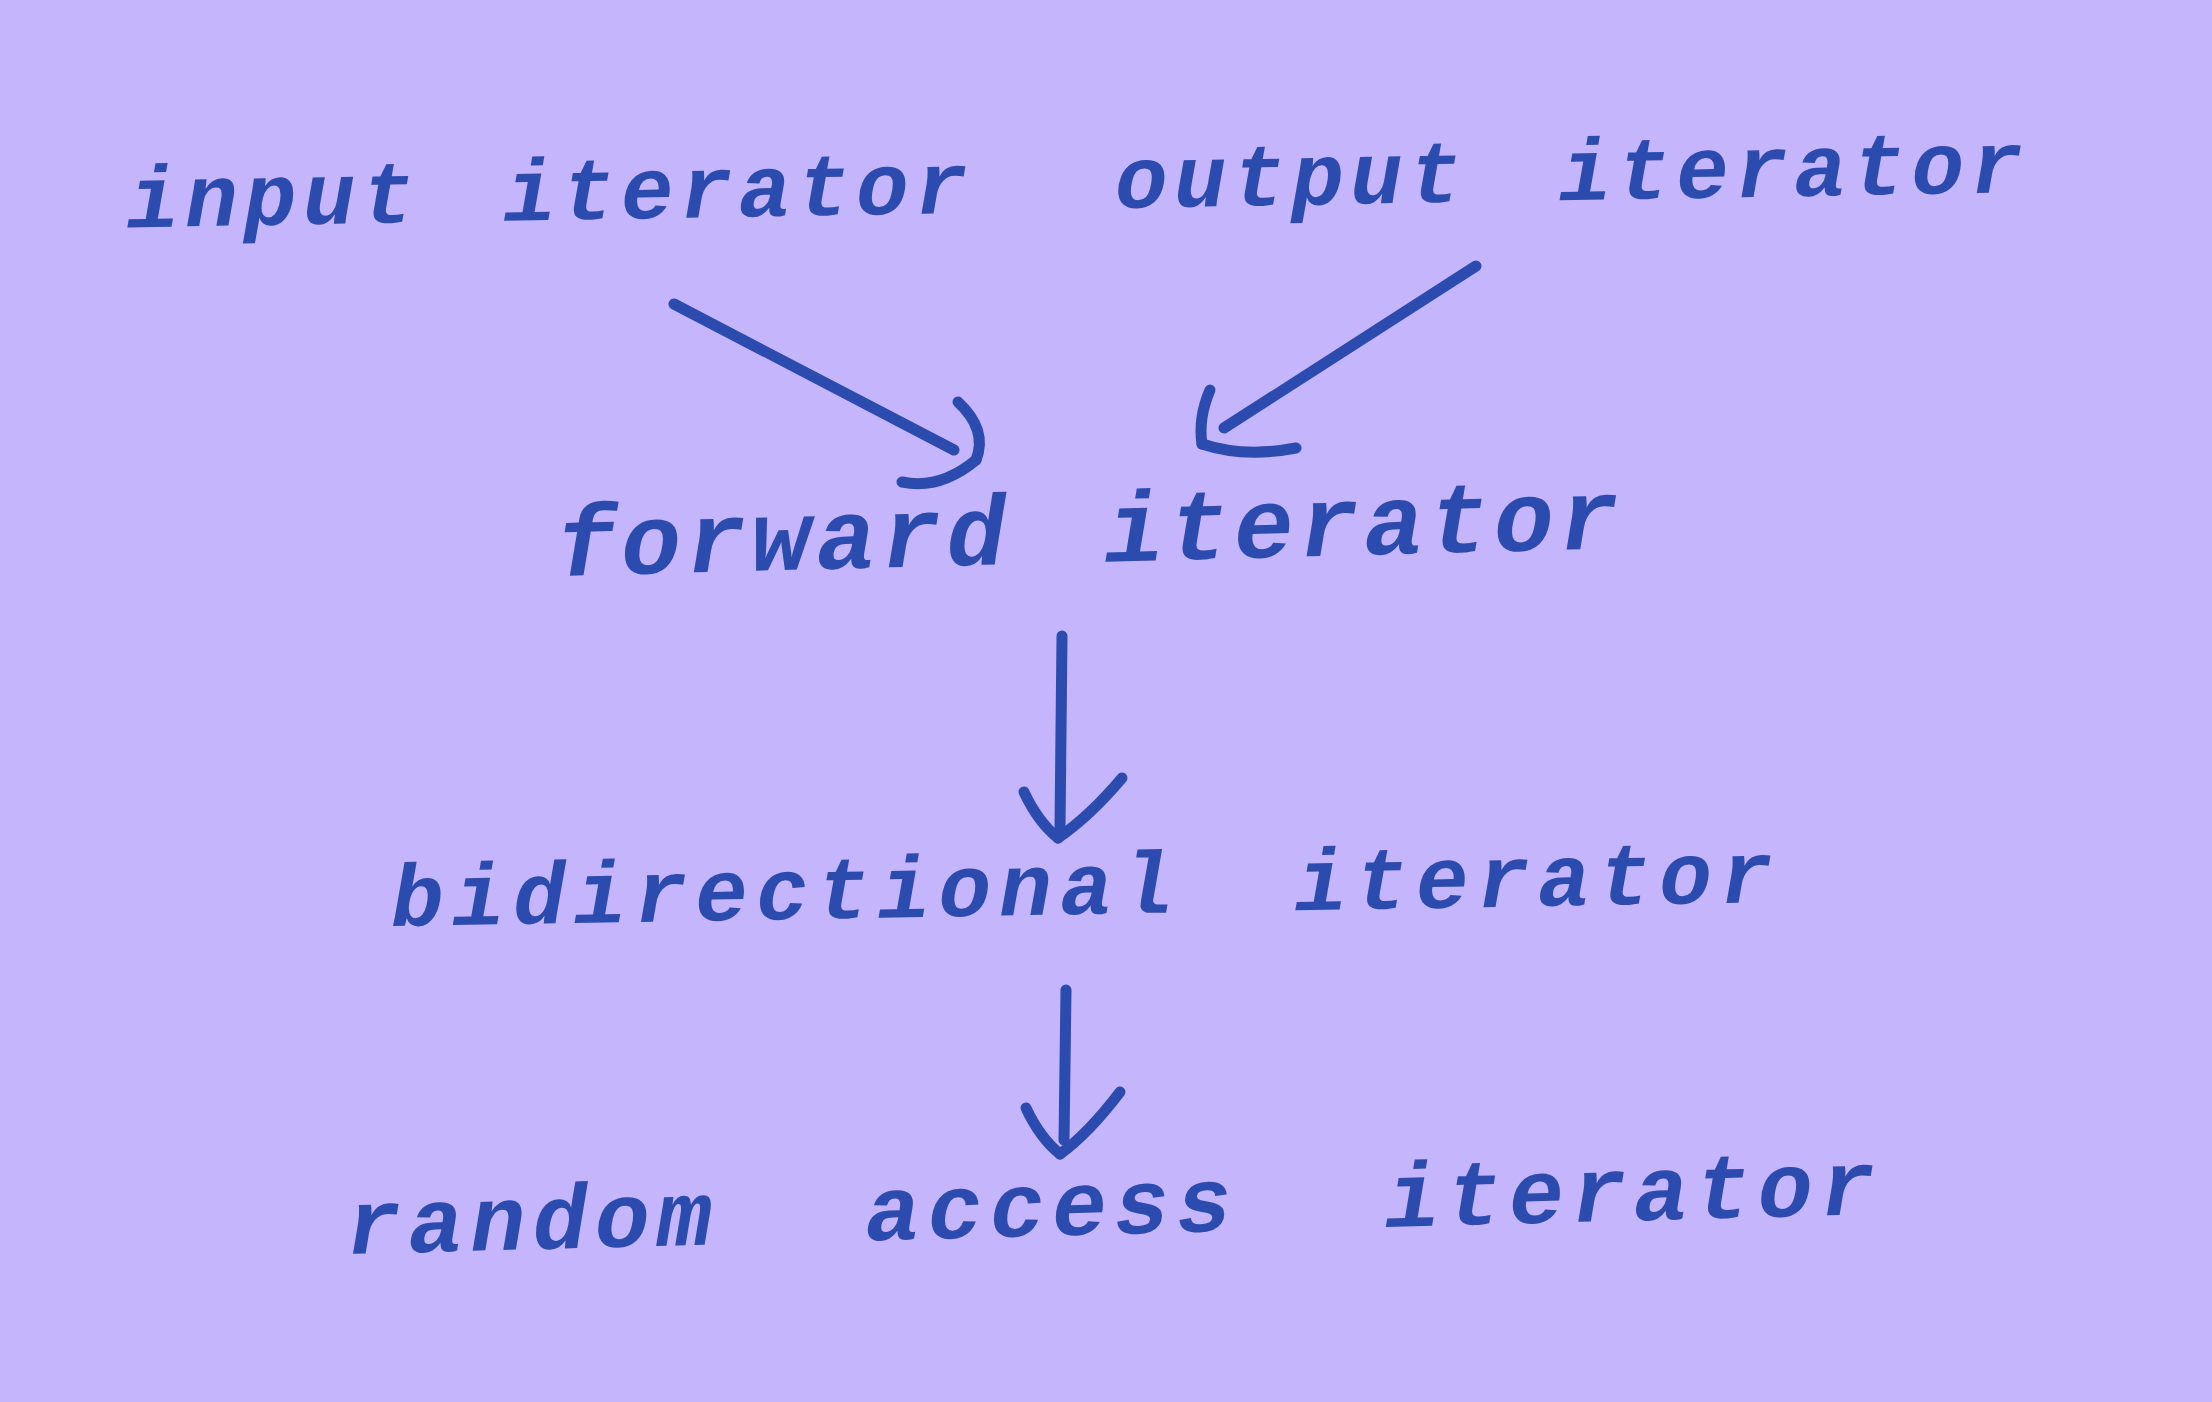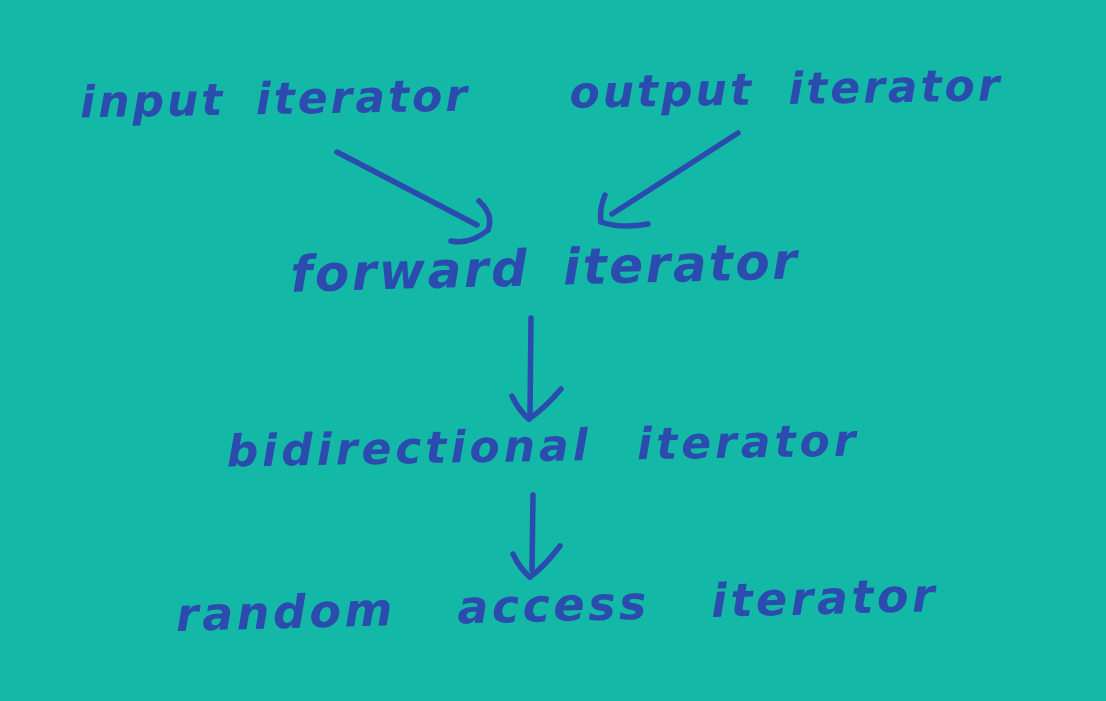--- a/index.html
+++ b/index.html
@@ -62,21 +62,21 @@
   }
   .n-random {
     left: 557px; top: 579px;
     font-size: 46px; letter-spacing: 3.5px; word-spacing: 42px;
     transform: translateX(-50%) rotate(-1.5deg);
   }
 </style>
 </head>
 <body>
 
-<div class="canvas" style="--ink: #2c4bae; background: #14b8a6;">
+<div class="canvas" style="--ink: #2c4bae; background: #c4b5fd; font-family: Liberation Mono, monospace;">
 
   <svg class="arrow-layer" viewBox="0 0 1106 701" xmlns="http://www.w3.org/2000/svg" aria-hidden="true">
     <g>
       <path d="M337,152 L477,225"></path>
       <path d="M479,201 Q494,215 488,230"></path>
       <path d="M451,241 Q470,245 488,230"></path>
     </g>
     <g>
       <path d="M738,133 L612,214"></path>
       <path d="M605,195 Q599,209 601,222"></path>

